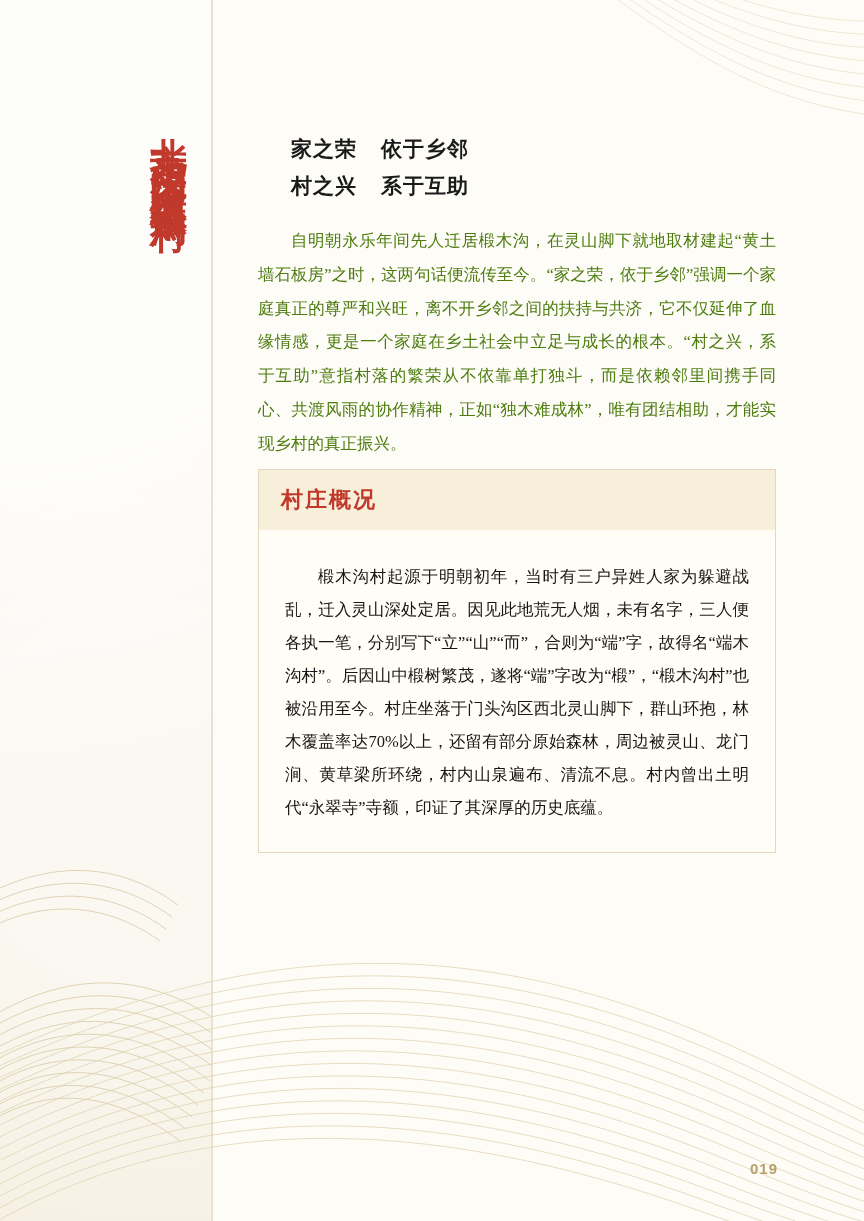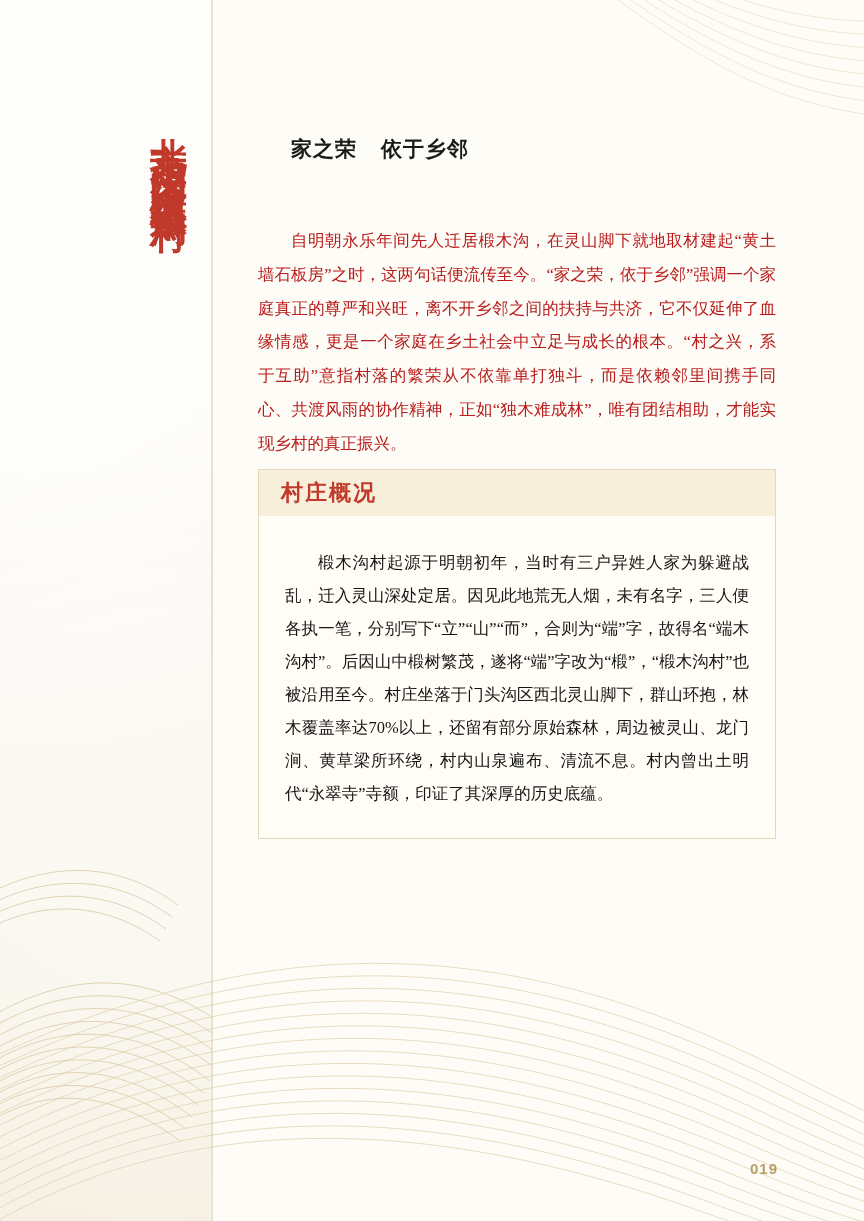--- a/index.html
+++ b/index.html
@@ -114,39 +114,39 @@
   }
   .couplet .gap { display: inline-block; width: 24px; }
 
   .intro {
     position: absolute;
     top: 215px;
     left: 0;
     width: 518px;
     font-size: 16.5px;
     line-height: 2.05;
-    color: #b91c1c;
+    color: #4d7c0f;
     text-align: justify;
     text-justify: inter-ideograph;
     text-indent: 2em;
     font-family: "Liberation Serif", "DejaVu Serif", serif;
   }
 
   
   .panel {
     position: absolute;
     top: 460px;
     left: 0;
     width: 518px;
     border: 1px solid #e4d9bd;
     background: #fffdf6;
     box-sizing: border-box;
   }
   .panel-header {
-    height: 46px;
+    height: 60px;
     background: #f7efd9;
     display: flex;
     align-items: center;
     padding-left: 22px;
     box-sizing: border-box;
   }
   .panel-title {
     font-size: 22px;
     font-weight: bold;
     color: #c0392b;
@@ -243,20 +243,23 @@
       <path d="M-20 252 C 236 132, 476 104, 784 260 S 900 290, 900 290"></path>
     </g>
   </svg>
 
   <div class="content">
 
     <div class="couplet">
       <div>
         <span>家之荣</span><span class="gap"></span><span>依于乡邻</span>
       </div>
+      <div>
+        <span>村之兴</span><span class="gap"></span><span>系于互助</span>
+      </div>
     </div>
 
     <div class="intro">自明朝永乐年间先人迁居椴木沟，在灵山脚下就地取材建起“黄土墙石板房”之时，这两句话便流传至今。“家之荣，依于乡邻”强调一个家庭真正的尊严和兴旺，离不开乡邻之间的扶持与共济，它不仅延伸了血缘情感，更是一个家庭在乡土社会中立足与成长的根本。“村之兴，系于互助”意指村落的繁荣从不依靠单打独斗，而是依赖邻里间携手同心、共渡风雨的协作精神，正如“独木难成林”，唯有团结相助，才能实现乡村的真正振兴。</div>
 
     <div class="panel">
       <div class="panel-header">
         <span class="panel-title">村庄概况</span>
       </div>
       <div class="panel-body">
         <p>椴木沟村起源于明朝初年，当时有三户异姓人家为躲避战乱，迁入灵山深处定居。因见此地荒无人烟，未有名字，三人便各执一笔，分别写下“立”“山”“而”，合则为“端”字，故得名“端木沟村”。后因山中椴树繁茂，遂将“端”字改为“椴”，“椴木沟村”也被沿用至今。村庄坐落于门头沟区西北灵山脚下，群山环抱，林木覆盖率达70%以上，还留有部分原始森林，周边被灵山、龙门涧、黄草梁所环绕，村内山泉遍布、清流不息。村内曾出土明代“永翠寺”寺额，印证了其深厚的历史底蕴。</p>

